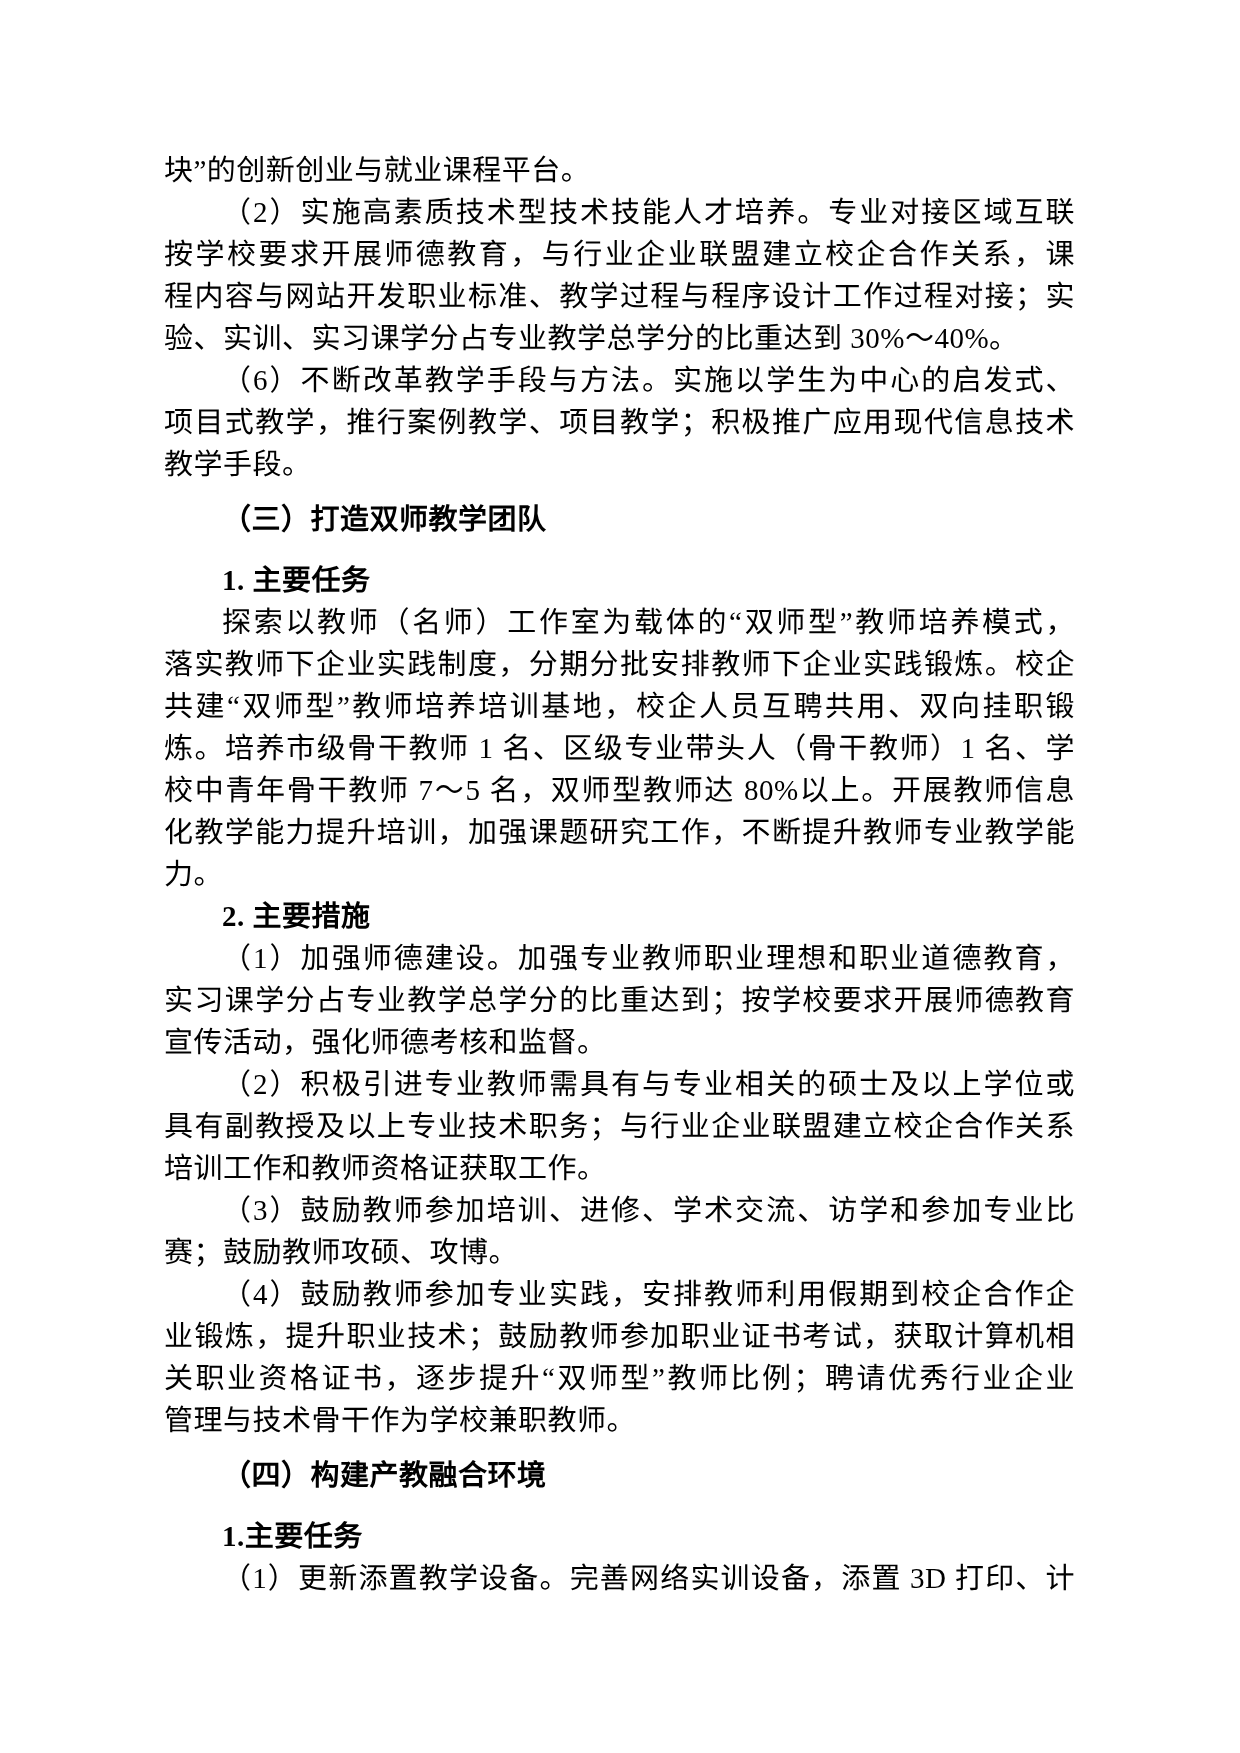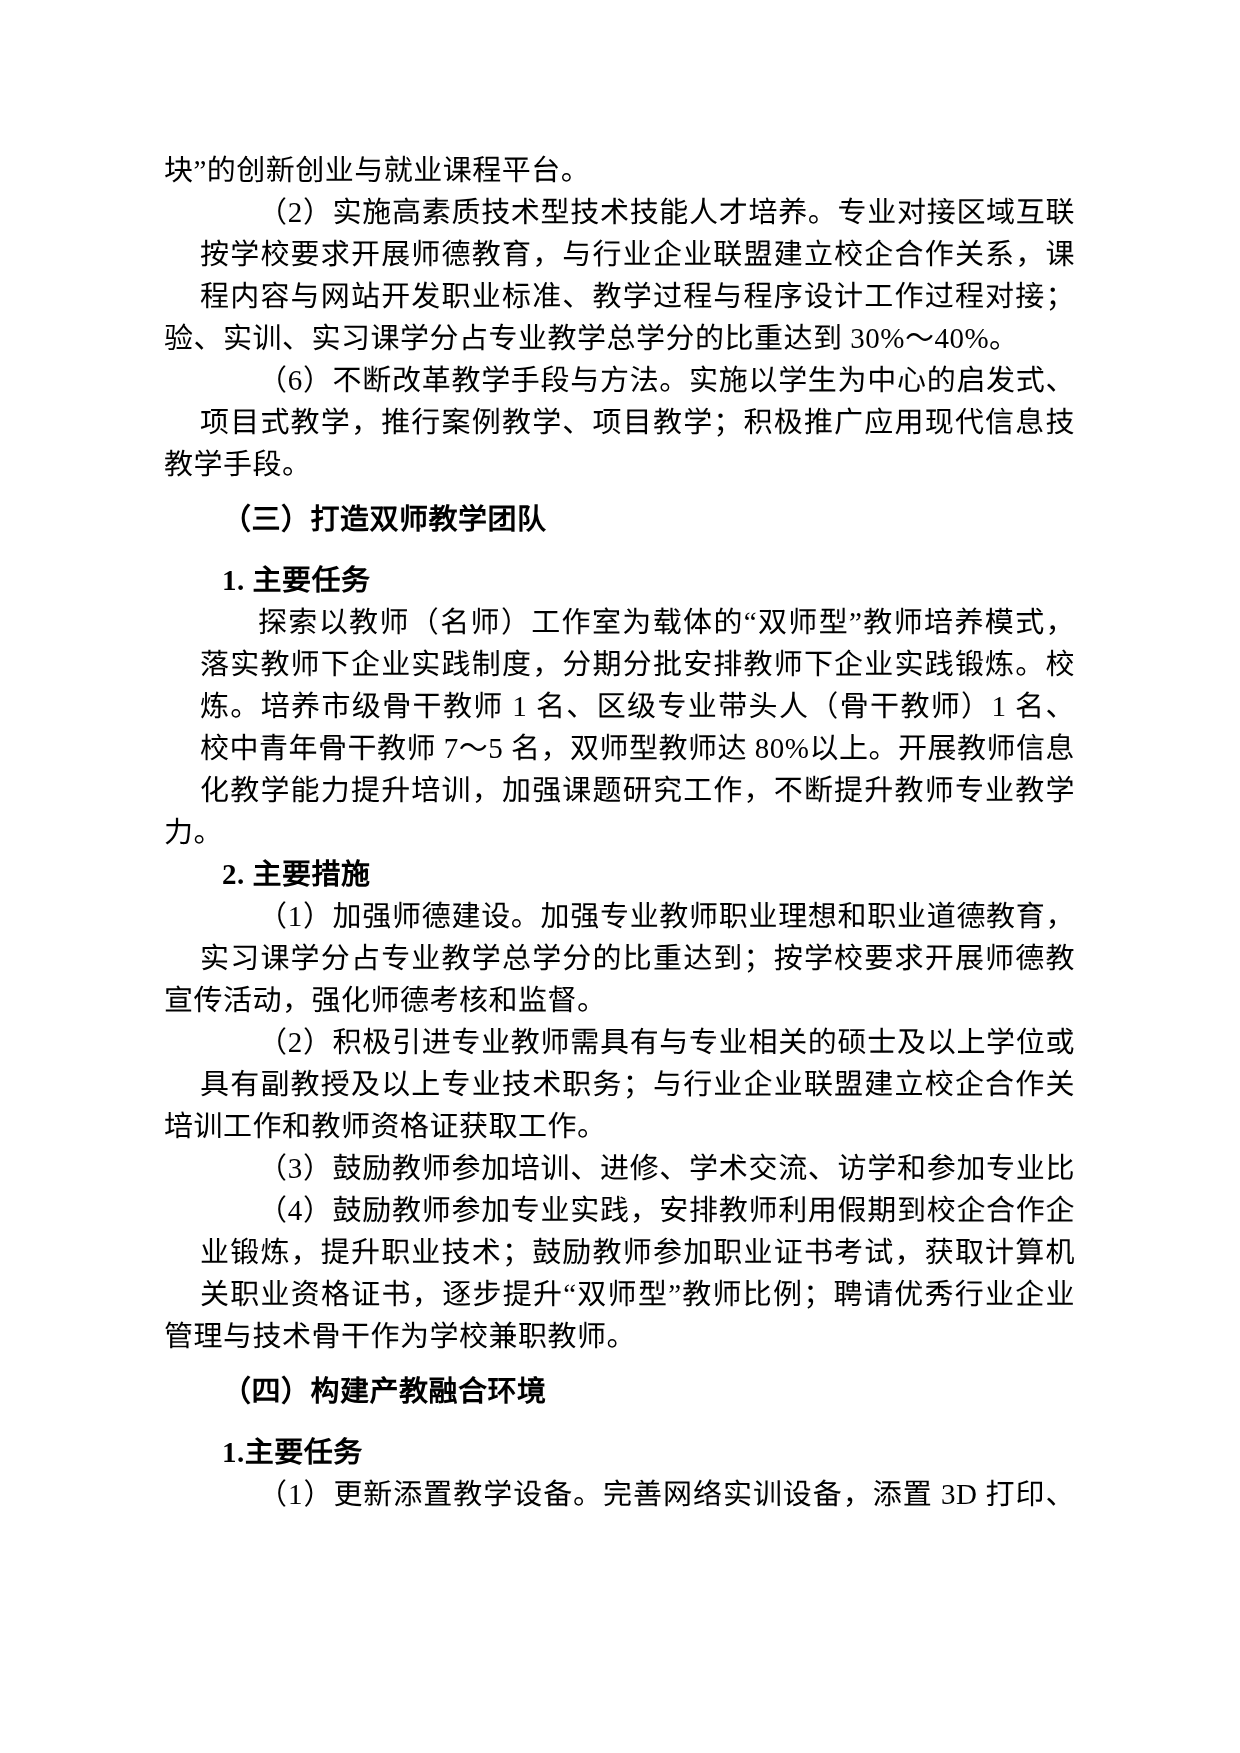--- a/index.html
+++ b/index.html
@@ -35,21 +35,20 @@
     margin: 0;
   }
   .line {
     height: 42px;
     overflow: hidden;
     text-align: left;
   }
   .line.fill {
     text-align: justify;
     text-align-last: justify;
-    margin-left: 36px;
   }
   .line.indent {
     text-indent: 2em;
   }
 </style>
 </head>
 <body>
 
 <div class="page">
   <div class="content">
@@ -69,40 +68,42 @@
       </div>
       <div class="block heading1">
         <div class="line indent">（三）打造双师教学团队</div>
       </div>
       <div class="block heading2">
         <div class="line indent">1. 主要任务</div>
       </div>
       <div class="block body">
         <div class="line indent fill">探索以教师（名师）工作室为载体的“双师型”教师培养模式，</div>
         <div class="line fill">落实教师下企业实践制度，分期分批安排教师下企业实践锻炼。校企</div>
+        <div class="line fill">共建“双师型”教师培养培训基地，校企人员互聘共用、双向挂职锻</div>
         <div class="line fill">炼。培养市级骨干教师 1 名、区级专业带头人（骨干教师）1 名、学</div>
         <div class="line fill">校中青年骨干教师 7～5 名，双师型教师达 80%以上。开展教师信息</div>
         <div class="line fill">化教学能力提升培训，加强课题研究工作，不断提升教师专业教学能</div>
         <div class="line">力。</div>
       </div>
       <div class="block heading2">
         <div class="line indent">2. 主要措施</div>
       </div>
       <div class="block body">
         <div class="line indent fill">（1）加强师德建设。加强专业教师职业理想和职业道德教育，</div>
         <div class="line fill">实习课学分占专业教学总学分的比重达到；按学校要求开展师德教育</div>
         <div class="line">宣传活动，强化师德考核和监督。</div>
       </div>
       <div class="block body">
         <div class="line indent fill">（2）积极引进专业教师需具有与专业相关的硕士及以上学位或</div>
         <div class="line fill">具有副教授及以上专业技术职务；与行业企业联盟建立校企合作关系</div>
         <div class="line">培训工作和教师资格证获取工作。</div>
       </div>
       <div class="block body">
         <div class="line indent fill">（3）鼓励教师参加培训、进修、学术交流、访学和参加专业比</div>
+        <div class="line">赛；鼓励教师攻硕、攻博。</div>
       </div>
       <div class="block body">
         <div class="line indent fill">（4）鼓励教师参加专业实践，安排教师利用假期到校企合作企</div>
         <div class="line fill">业锻炼，提升职业技术；鼓励教师参加职业证书考试，获取计算机相</div>
         <div class="line fill">关职业资格证书，逐步提升“双师型”教师比例；聘请优秀行业企业</div>
         <div class="line">管理与技术骨干作为学校兼职教师。</div>
       </div>
       <div class="block heading1">
         <div class="line indent">（四）构建产教融合环境</div>
       </div>

